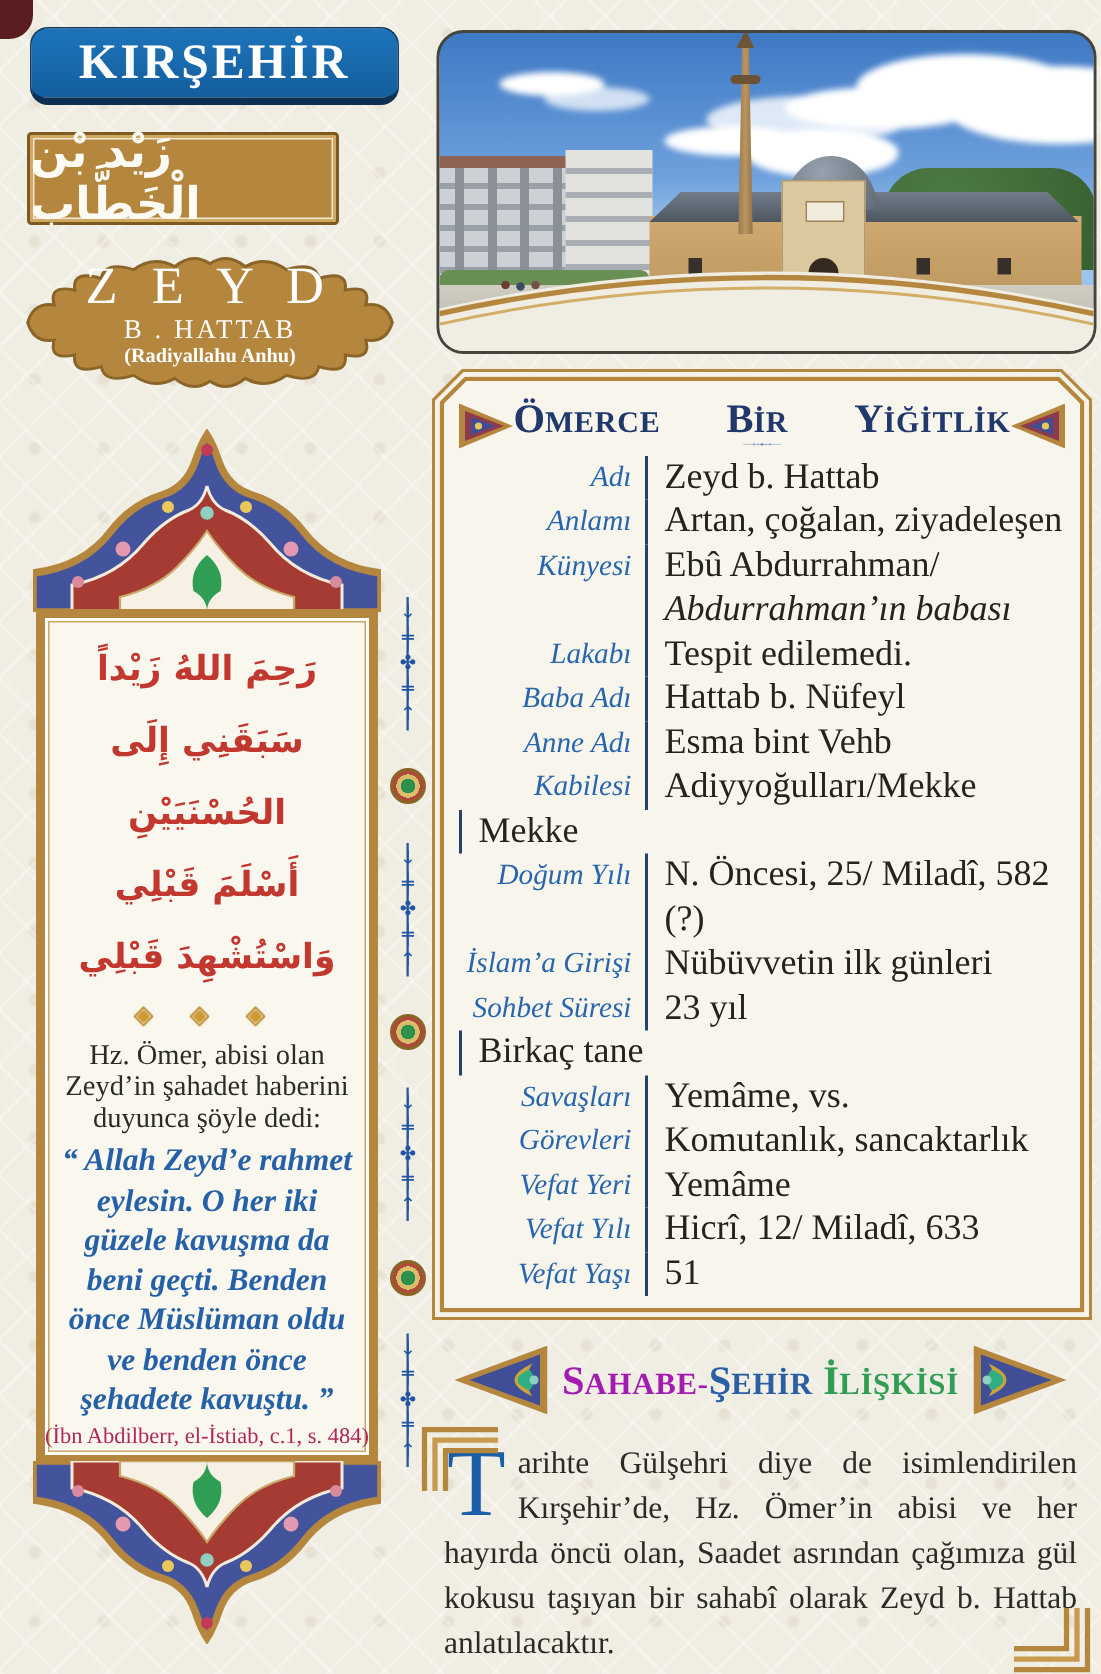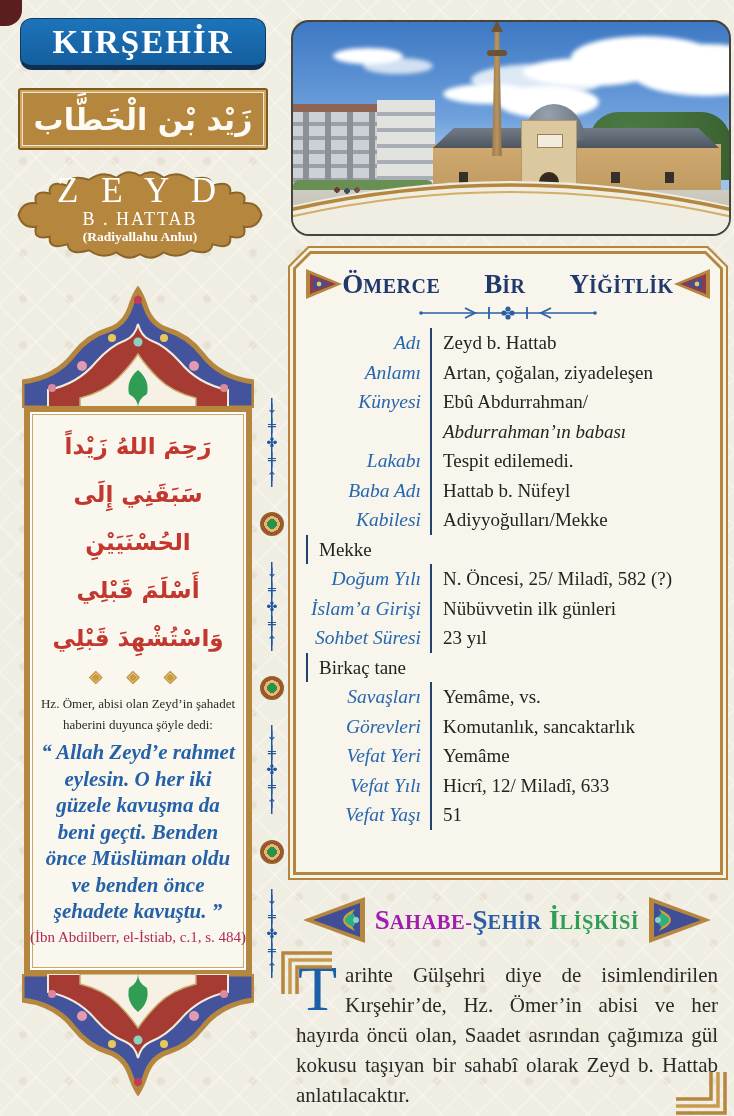--- a/index.html
+++ b/index.html
@@ -16,21 +16,21 @@
   
   .corner-art{left:0;top:0;width:22px;height:26px;background:#5a1d20;border-radius:0 0 16px 0;}
 
   
   .city-badge{left:20px;top:18px;width:246px;height:52px;background:linear-gradient(#1d74ba,#145e9e);
     border:1px solid #0e3a63;border-bottom:5px solid #0d2f52;border-radius:12px;
     display:flex;align-items:center;justify-content:center;box-sizing:border-box;}
   .city-badge span{color:#ffffff;font-size:33px;font-weight:bold;letter-spacing:2px;}
 
   
-  .callig{left:18px;top:88px;width:250px;height:62px;background:#b5873e;border:2px solid #7d5a20;
+  .callig{left:18px;top:88px;width:208px;height:62px;background:#b5873e;border:2px solid #7d5a20;
     box-shadow:inset 0 0 0 2px #cfa95f, inset 0 0 0 3px rgba(255,255,255,.8);
     display:flex;align-items:center;justify-content:center;box-sizing:border-box;border-radius:3px;}
   .callig span{color:#fdfbf4;font-size:30px;font-weight:bold;font-family:"DejaVu Sans",sans-serif;}
 
   
   .name-badge{left:12px;top:166px;width:256px;height:98px;}
   .name-badge svg{position:absolute;left:0;top:0;width:100%;height:100%;}
   .name-badge .txt{position:absolute;left:0;top:7px;width:100%;text-align:center;color:#fff;line-height:1;}
   .nb1{font-size:35px;letter-spacing:7px;display:block;}
   .nb2{font-size:18px;letter-spacing:2px;display:block;margin-top:2px;}
@@ -39,21 +39,21 @@
   
   .dome{left:22px;width:232px;height:122px;}
   .dome-top{top:286px;}
   .dome-bottom{top:974px;transform:scaleY(-1);}
   .ornate-panel{left:24px;top:406px;width:228px;height:570px;box-sizing:border-box;
     background:#faf7ee;border:6px solid #b5873e;box-shadow:inset 0 0 0 2px #fff, inset 0 0 0 3px #c9a96a;
     padding:10px 8px 6px;display:flex;flex-direction:column;align-items:center;}
   .arabic-prayer{color:#c2372e;font-family:"DejaVu Sans",sans-serif;font-weight:bold;
     font-size:23px;line-height:48px;text-align:center;direction:rtl;}
   .diamonds{color:#cf9a2e;font-size:17px;letter-spacing:10px;margin:4px 0 6px;text-shadow:0 0 1px #8a5c14;}
-  .intro-text{color:#2b2b28;font-size:13px;line-height:21px;text-align:center;width:196px;}
+  .intro-text{color:#2b2b28;font-size:19px;line-height:21px;text-align:center;width:196px;}
   .quote-text{color:#2461a8;font-size:21px;line-height:26.5px;font-style:italic;font-weight:bold;
     text-align:center;width:200px;margin-top:4px;}
   .citation{color:#b0285a;font-size:15px;margin-top:4px;white-space:nowrap;}
 
   
   .chain{left:257px;top:398px;width:30px;height:580px;display:flex;flex-direction:column;
     align-items:center;justify-content:space-between;}
   .chain-seg{display:flex;flex-direction:column;align-items:center;color:#2255a4;font-size:13px;
     line-height:17px;font-family:"DejaVu Sans",sans-serif;
     background:linear-gradient(#2255a4,#2255a4) center/1.5px 100% no-repeat;padding:2px 0;}
@@ -112,21 +112,21 @@
   .orn-right{position:absolute;right:2px;top:5px;transform:scaleX(-1);}
   .panel-title{color:#21386d;font-weight:bold;white-space:nowrap;}
   .panel-title .ti{font-size:27px;}
   .panel-title .tr{font-size:20px;letter-spacing:.5px;}
   .panel-title .wd{margin:0 20px;}
   .title-div{display:block;margin:0 auto;}
   .info-table{margin-top:6px;padding-left:2px;}
   .info-row{display:grid;grid-template-columns:124px 1fr;min-height:29.5px;}
   .info-label{color:#2766ae;font-style:italic;font-size:19.5px;line-height:29.5px;text-align:right;
     padding-right:9px;white-space:nowrap;}
-  .info-value{border-left:2px solid #24426e;padding-left:11px;color:#24231f;font-size:19px;line-height:29.5px;}
+  .info-value{border-left:2px solid #24426e;padding-left:11px;color:#24231f;font-size:24px;line-height:29.5px;}
   .info-value .v2{display:block;}
   .info-value .it{font-style:italic;}
 
   
   .rel-header{left:284px;top:890px;width:446px;height:60px;display:flex;align-items:center;justify-content:center;gap:10px;}
   .orn-leaf{width:62px;height:46px;flex:0 0 auto;}
   .orn-leaf.rgt{transform:scaleX(-1);}
   .rel-title{white-space:nowrap;font-weight:bold;}
   .rel-title .ti{font-size:27px;}
   .rel-title .tr{font-size:20.5px;letter-spacing:.5px;}
@@ -330,20 +330,24 @@
   <div class="info-row">
     <div class="info-label">Lakabı</div>
     <div class="info-value"><span class="v1">Tespit edilemedi.</span></div>
   </div>
 
   <div class="info-row">
     <div class="info-label">Baba Adı</div>
     <div class="info-value"><span class="v1">Hattab b. Nüfeyl</span></div>
   </div>
 
+  <div class="info-row">
+    <div class="info-label">Anne Adı</div>
+    <div class="info-value"><span class="v1">Esma bint Vehb</span></div>
+  </div>
 
   <div class="info-row">
     <div class="info-label">Kabilesi</div>
     <div class="info-value"><span class="v1">Adiyyoğulları/Mekke</span></div>
   </div>
 
   <div class="info-row">
     <div class="info-value"><span class="v1">Mekke</span></div>
   </div>
 

